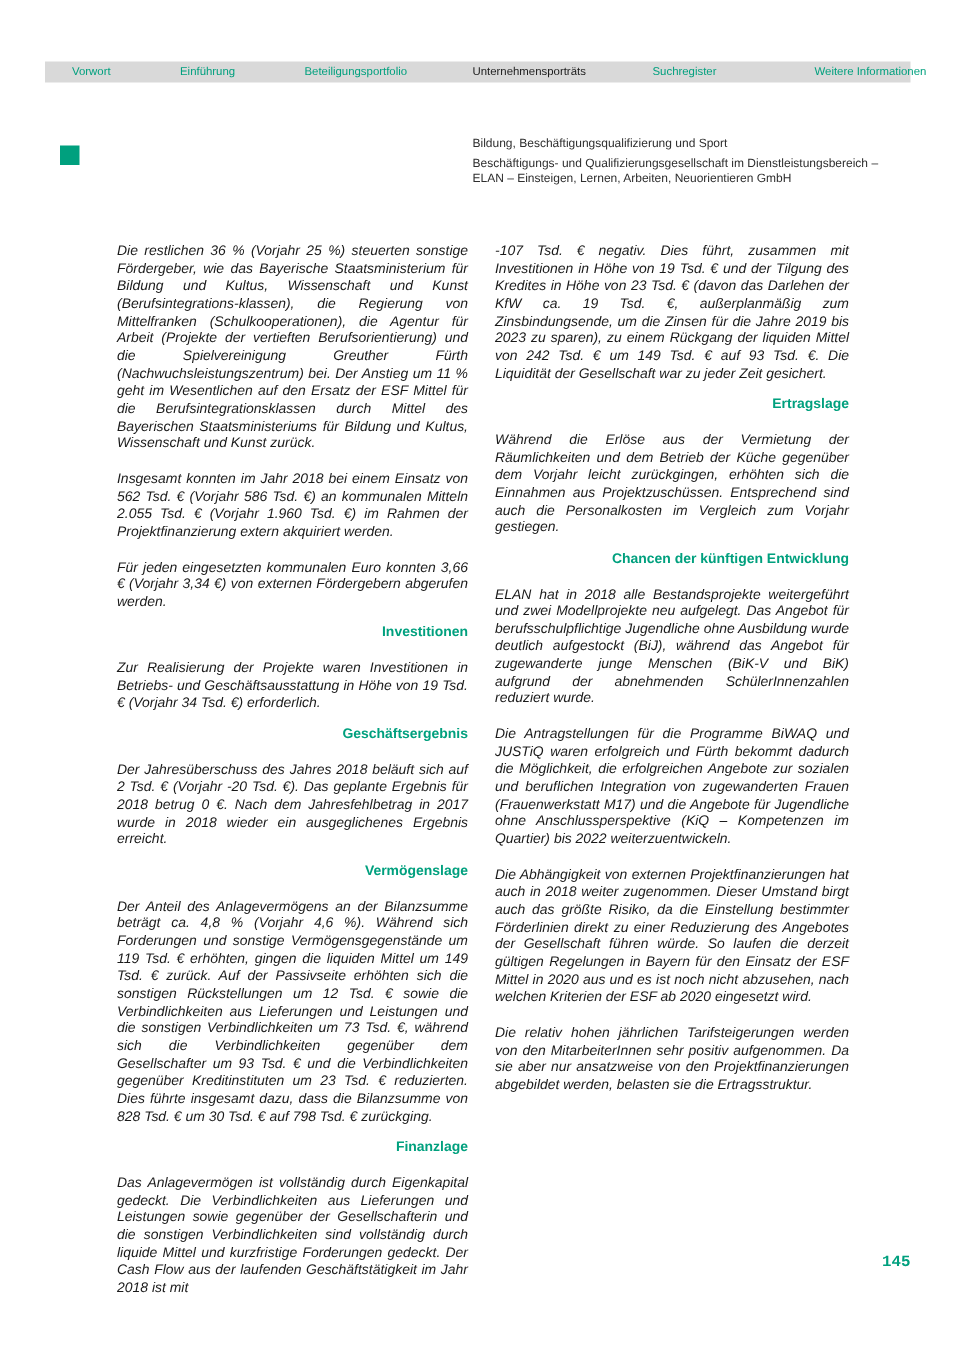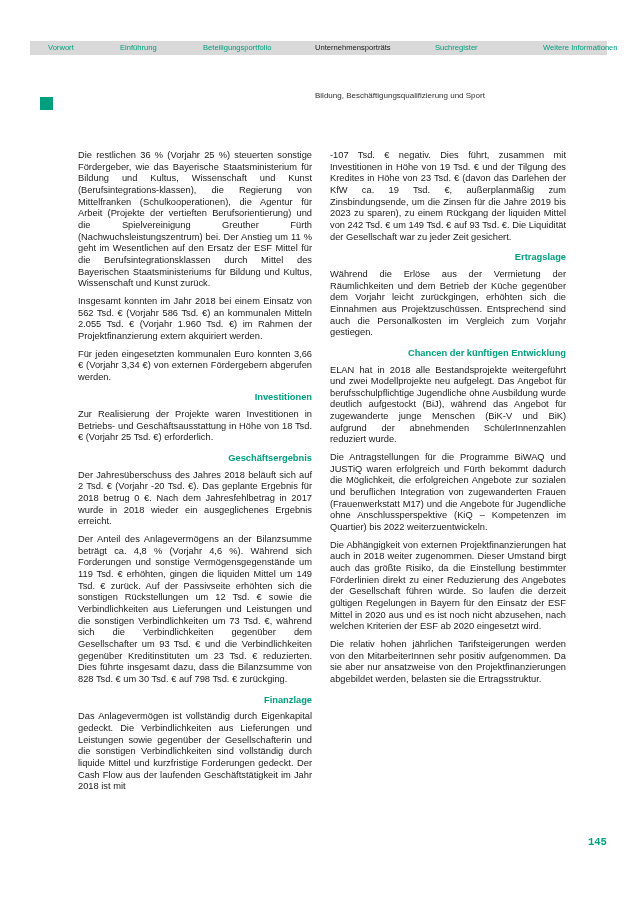--- a/index.html
+++ b/index.html
@@ -47,21 +47,21 @@
   
   .col {
     position: absolute; top: 150px;
     font-size: 9.3px; line-height: 11.65px;
     text-align: justify;
     color: #1a1a1a;
     hyphens: auto;
   }
   .col-left  { left: 78px;  width: 234px; }
   .col-right { left: 330px; width: 236px; }
-  .col p { margin: 0 0 6px 0; }
+  .col p { margin: 12px 0 6px 0; font-style: italic; }
   .col h3 {
     margin: 9px 0 5px 0;
     font-size: 9.3px; font-weight: bold;
     color: #00a07e; text-align: right;
   }
 
   
   .page-number {
     position: absolute; left: 588px; top: 836px;
     font-size: 10.5px; font-weight: bold; color: #00a07e; font-family: Liberation Mono, monospace;
@@ -76,32 +76,34 @@
       <span class="nav-item">Vorwort</span>
       <span class="nav-item">Einführung</span>
       <span class="nav-item">Beteiligungsportfolio</span>
       <span class="nav-item active">Unternehmensporträts</span>
       <span class="nav-item">Suchregister</span>
       <span class="nav-item">Weitere Informationen</span>
     </div>
 
   <div class="breadcrumb">
     <div class="crumb-category">Bildung, Beschäftigungsqualifizierung und Sport</div>
+    <div class="crumb-company">Beschäftigungs- und Qualifizierungsgesellschaft im Dienstleistungsbereich – ELAN – Einsteigen, Lernen, Arbeiten, Neuorientieren GmbH</div>
   </div>
 
   <div class="section-marker"></div>
 
   <div class="col col-left">
       <p>Die restlichen 36 % (Vorjahr 25 %) steuerten sonstige Fördergeber, wie das Bayerische Staatsministerium für Bildung und Kultus, Wissenschaft und Kunst (Berufsintegrations-klassen), die Regierung von Mittelfranken (Schulkooperationen), die Agentur für Arbeit (Projekte der vertieften Berufsorientierung) und die Spielvereinigung Greuther Fürth (Nachwuchsleistungszentrum) bei. Der Anstieg um 11 % geht im Wesentlichen auf den Ersatz der ESF Mittel für die Berufsintegrationsklassen durch Mittel des Bayerischen Staatsministeriums für Bildung und Kultus, Wissenschaft und Kunst zurück.</p>
       <p>Insgesamt konnten im Jahr 2018 bei einem Einsatz von 562 Tsd. € (Vorjahr 586 Tsd. €) an kommunalen Mitteln 2.055 Tsd. € (Vorjahr 1.960 Tsd. €) im Rahmen der Projektfinanzierung extern akquiriert werden.</p>
       <p>Für jeden eingesetzten kommunalen Euro konnten 3,66 € (Vorjahr 3,34 €) von externen Fördergebern abgerufen werden.</p>
       <h3>Investitionen</h3>
-      <p>Zur Realisierung der Projekte waren Investitionen in Betriebs- und Geschäftsausstattung in Höhe von 18 Tsd. € (Vorjahr 25 Tsd. €) erforderlich.</p>
+      <p>Zur Realisierung der Projekte waren Investitionen in Betriebs- und Geschäftsausstattung in Höhe von 19 Tsd. € (Vorjahr 34 Tsd. €) erforderlich.</p>
       <h3>Geschäftsergebnis</h3>
       <p>Der Jahresüberschuss des Jahres 2018 beläuft sich auf 2 Tsd. € (Vorjahr -20 Tsd. €). Das geplante Ergebnis für 2018 betrug 0 €. Nach dem Jahresfehlbetrag in 2017 wurde in 2018 wieder ein ausgeglichenes Ergebnis erreicht.</p>
+      <h3>Vermögenslage</h3>
       <p>Der Anteil des Anlagevermögens an der Bilanzsumme beträgt ca. 4,8 % (Vorjahr 4,6 %). Während sich Forderungen und sonstige Vermögensgegenstände um 119 Tsd. € erhöhten, gingen die liquiden Mittel um 149 Tsd. € zurück. Auf der Passivseite erhöhten sich die sonstigen Rückstellungen um 12 Tsd. € sowie die Verbindlichkeiten aus Lieferungen und Leistungen und die sonstigen Verbindlichkeiten um 73 Tsd. €, während sich die Verbindlichkeiten gegenüber dem Gesellschafter um 93 Tsd. € und die Verbindlichkeiten gegenüber Kreditinstituten um 23 Tsd. € reduzierten. Dies führte insgesamt dazu, dass die Bilanzsumme von 828 Tsd. € um 30 Tsd. € auf 798 Tsd. € zurückging.</p>
       <h3>Finanzlage</h3>
       <p>Das Anlagevermögen ist vollständig durch Eigenkapital gedeckt. Die Verbindlichkeiten aus Lieferungen und Leistungen sowie gegenüber der Gesellschafterin und die sonstigen Verbindlichkeiten sind vollständig durch liquide Mittel und kurzfristige Forderungen gedeckt. Der Cash Flow aus der laufenden Geschäftstätigkeit im Jahr 2018 ist mit</p>
     </div>
   <div class="col col-right">
       <p>-107 Tsd. € negativ. Dies führt, zusammen mit Investitionen in Höhe von 19 Tsd. € und der Tilgung des Kredites in Höhe von 23 Tsd. € (davon das Darlehen der KfW ca. 19 Tsd. €, außerplanmäßig zum Zinsbindungsende, um die Zinsen für die Jahre 2019 bis 2023 zu sparen), zu einem Rückgang der liquiden Mittel von 242 Tsd. € um 149 Tsd. € auf 93 Tsd. €. Die Liquidität der Gesellschaft war zu jeder Zeit gesichert.</p>
       <h3>Ertragslage</h3>
       <p>Während die Erlöse aus der Vermietung der Räumlichkeiten und dem Betrieb der Küche gegenüber dem Vorjahr leicht zurückgingen, erhöhten sich die Einnahmen aus Projektzuschüssen. Entsprechend sind auch die Personalkosten im Vergleich zum Vorjahr gestiegen.</p>
       <h3>Chancen der künftigen Entwicklung</h3>
       <p>ELAN hat in 2018 alle Bestandsprojekte weitergeführt und zwei Modellprojekte neu aufgelegt. Das Angebot für berufsschulpflichtige Jugendliche ohne Ausbildung wurde deutlich aufgestockt (BiJ), während das Angebot für zugewanderte junge Menschen (BiK-V und BiK) aufgrund der abnehmenden SchülerInnenzahlen reduziert wurde.</p>

